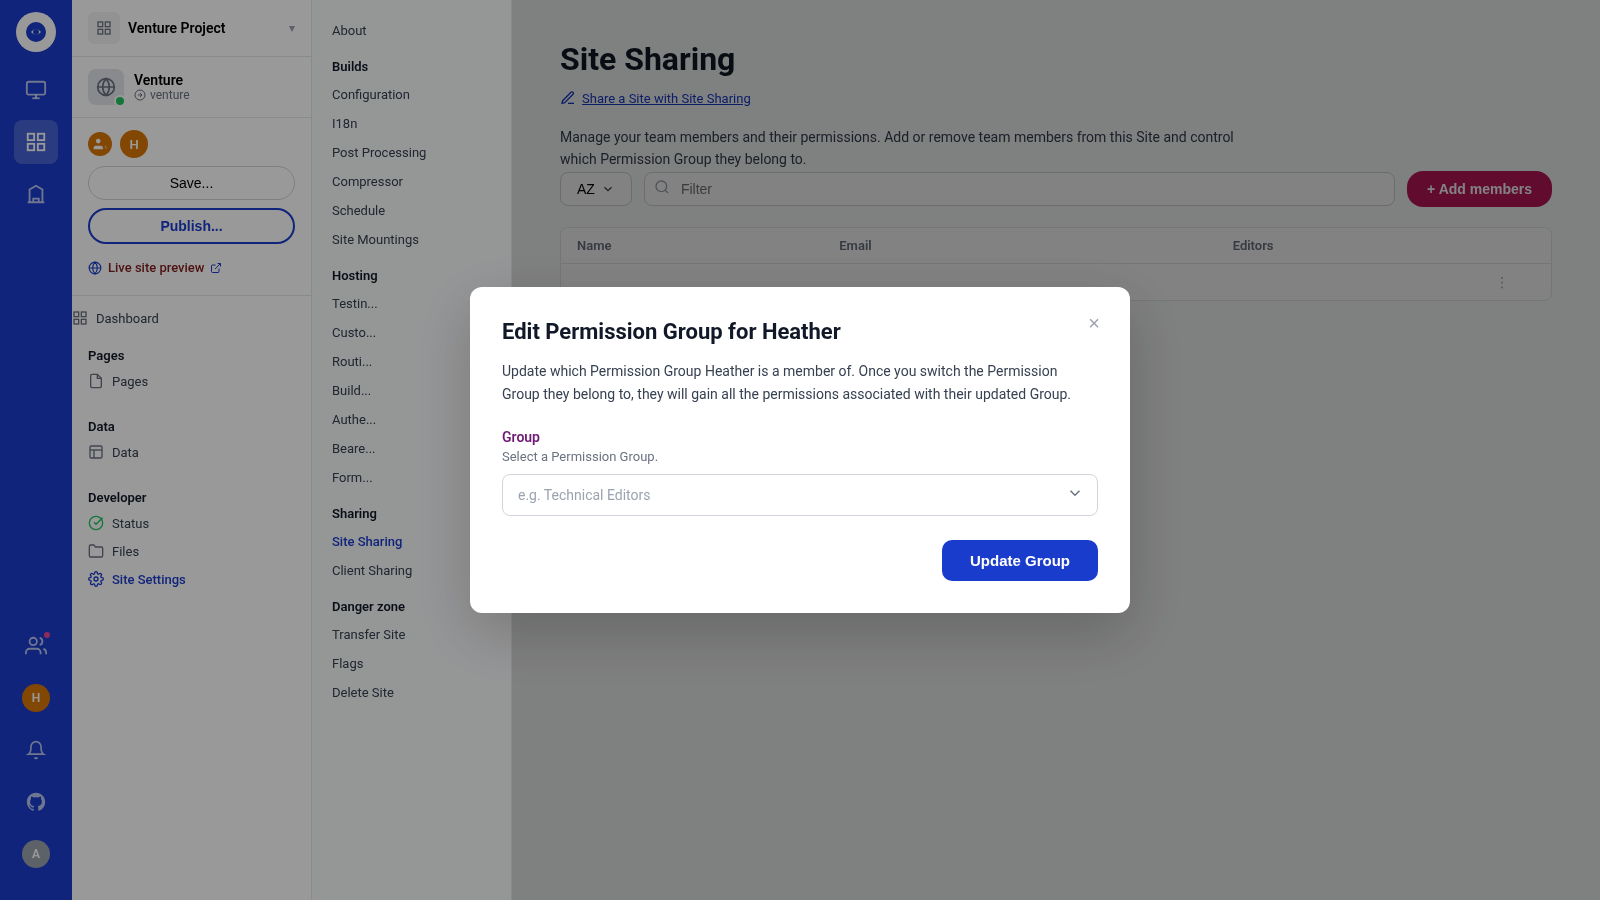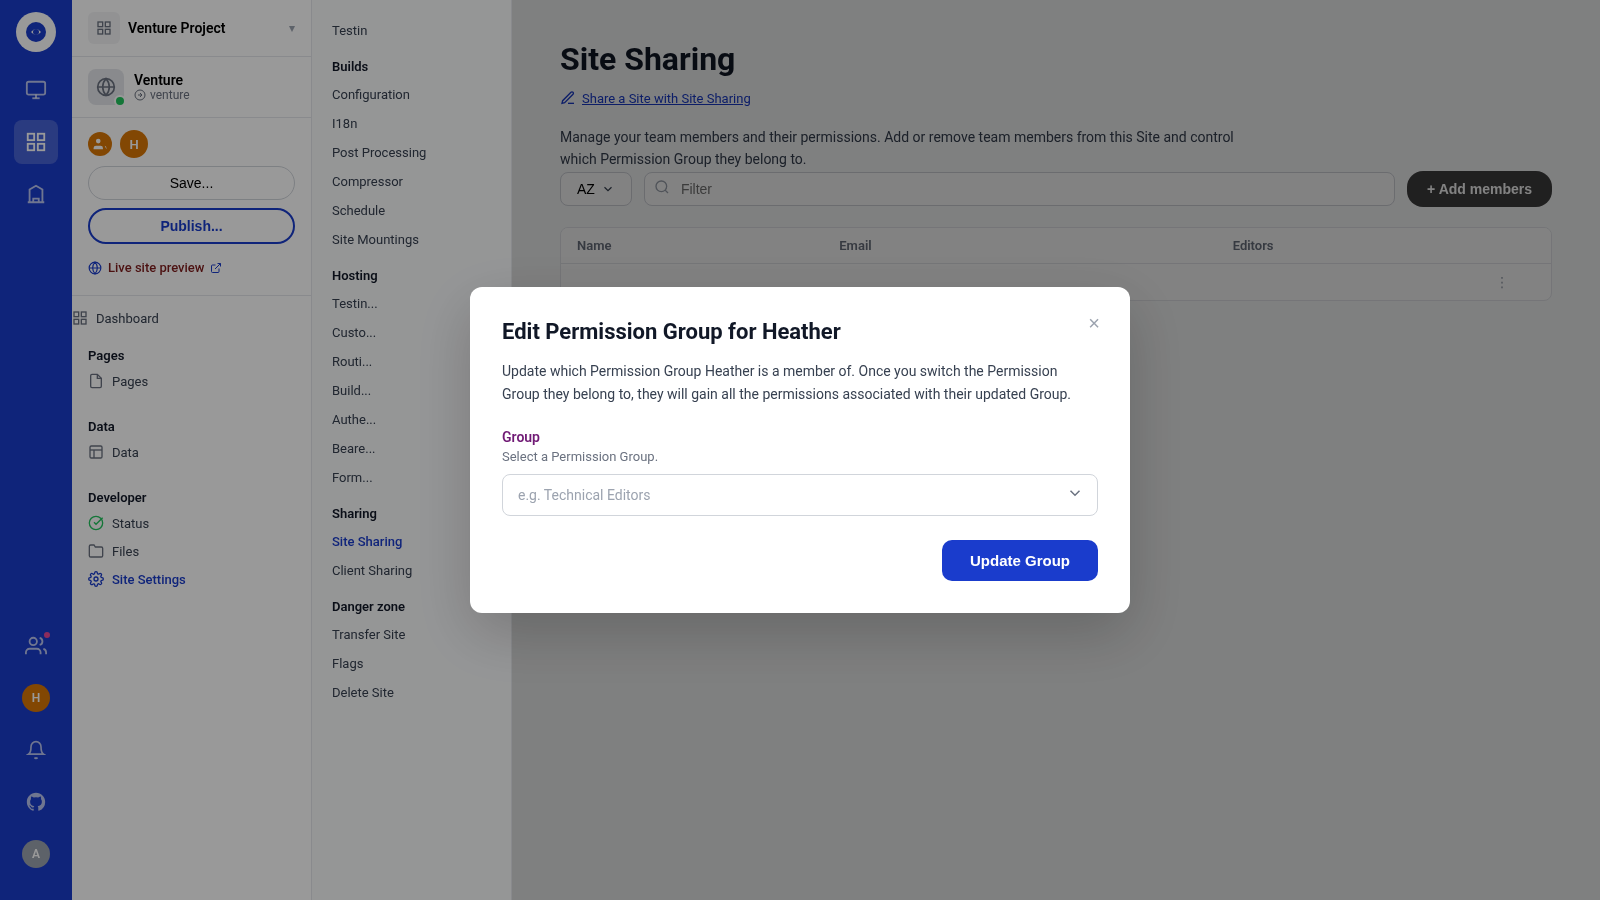--- a/index.html
+++ b/index.html
@@ -187,21 +187,21 @@
       background: white;
       outline: none;
     }
     .filter-icon {
       position: absolute; left: 10px; top: 50%; transform: translateY(-50%);
       color: #9ca3af; font-size: 16px;
     }
     .btn-add-members {
       display: flex; align-items: center; gap: 6px;
       padding: 10px 20px;
-      background: #404040;
+      background: #be185d;
       color: white;
       border: none;
       border-radius: 16px;
       font-size: 14px;
       font-weight: 600;
       cursor: pointer;
     }
 
     .members-table {
       background: white;
@@ -471,21 +471,21 @@
           <circle cx="12" cy="12" r="3"></circle>
           <path d="M19.4 15a1.65 1.65 0 0 0 .33 1.82l.06.06a2 2 0 0 1-2.83 2.83l-.06-.06a1.65 1.65 0 0 0-1.82-.33 1.65 1.65 0 0 0-1 1.51V21a2 2 0 0 1-4 0v-.09A1.65 1.65 0 0 0 9 19.4a1.65 1.65 0 0 0-1.82.33l-.06.06a2 2 0 0 1-2.83-2.83l.06-.06A1.65 1.65 0 0 0 4.68 15a1.65 1.65 0 0 0-1.51-1H3a2 2 0 0 1 0-4h.09A1.65 1.65 0 0 0 4.6 9a1.65 1.65 0 0 0-.33-1.82l-.06-.06a2 2 0 0 1 2.83-2.83l.06.06A1.65 1.65 0 0 0 9 4.68a1.65 1.65 0 0 0 1-1.51V3a2 2 0 0 1 4 0v.09a1.65 1.65 0 0 0 1 1.51 1.65 1.65 0 0 0 1.82-.33l.06-.06a2 2 0 0 1 2.83 2.83l-.06.06A1.65 1.65 0 0 0 19.4 9a1.65 1.65 0 0 0 1.51 1H21a2 2 0 0 1 0 4h-.09a1.65 1.65 0 0 0-1.51 1z"></path>
         </svg>
       <span>Site Settings</span>
     </div>
   </div>
 </div>
 
 <div class="settings-nav">
   <div class="settings-nav-section">
-    <div class="settings-nav-item">Testin</div>
+    <div class="settings-nav-item">About</div>
   </div>
   <div class="settings-nav-section">
     <div class="settings-nav-title">Builds</div>
     <div class="settings-nav-item">Configuration</div>
     <div class="settings-nav-item">I18n</div>
     <div class="settings-nav-item">Post Processing</div>
     <div class="settings-nav-item">Compressor</div>
     <div class="settings-nav-item">Schedule</div>
     <div class="settings-nav-item">Site Mountings</div>
   </div>

